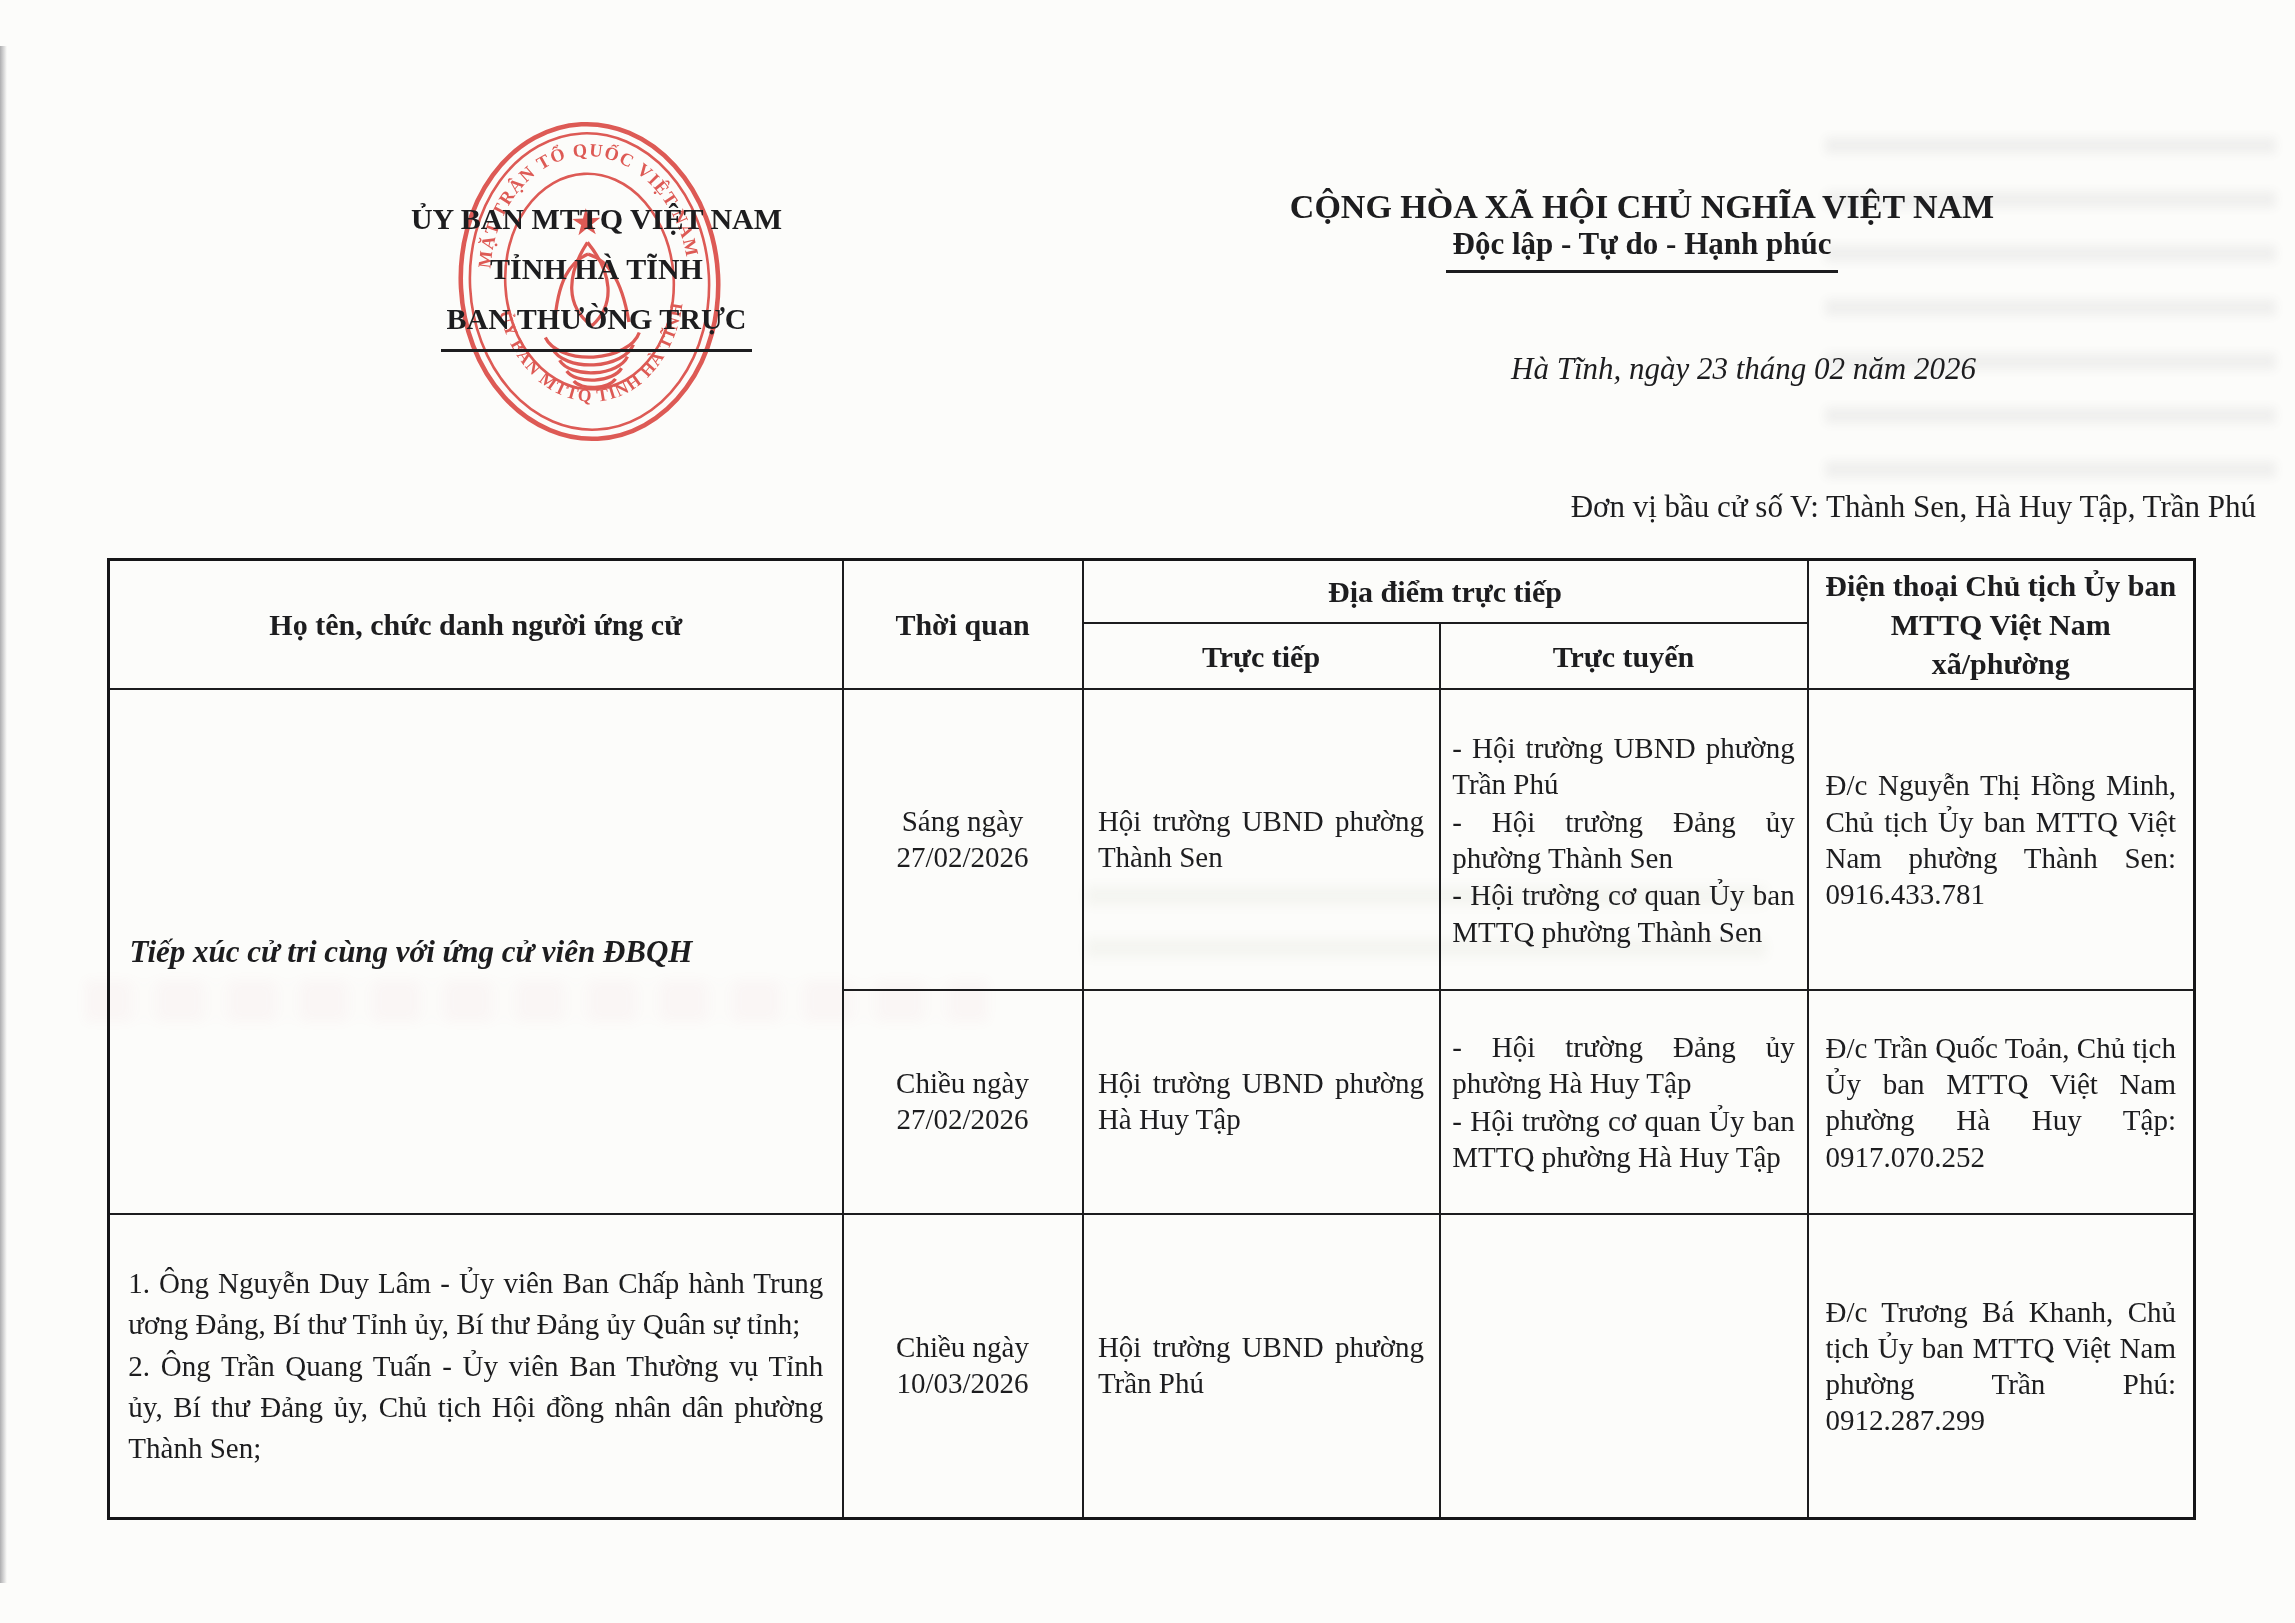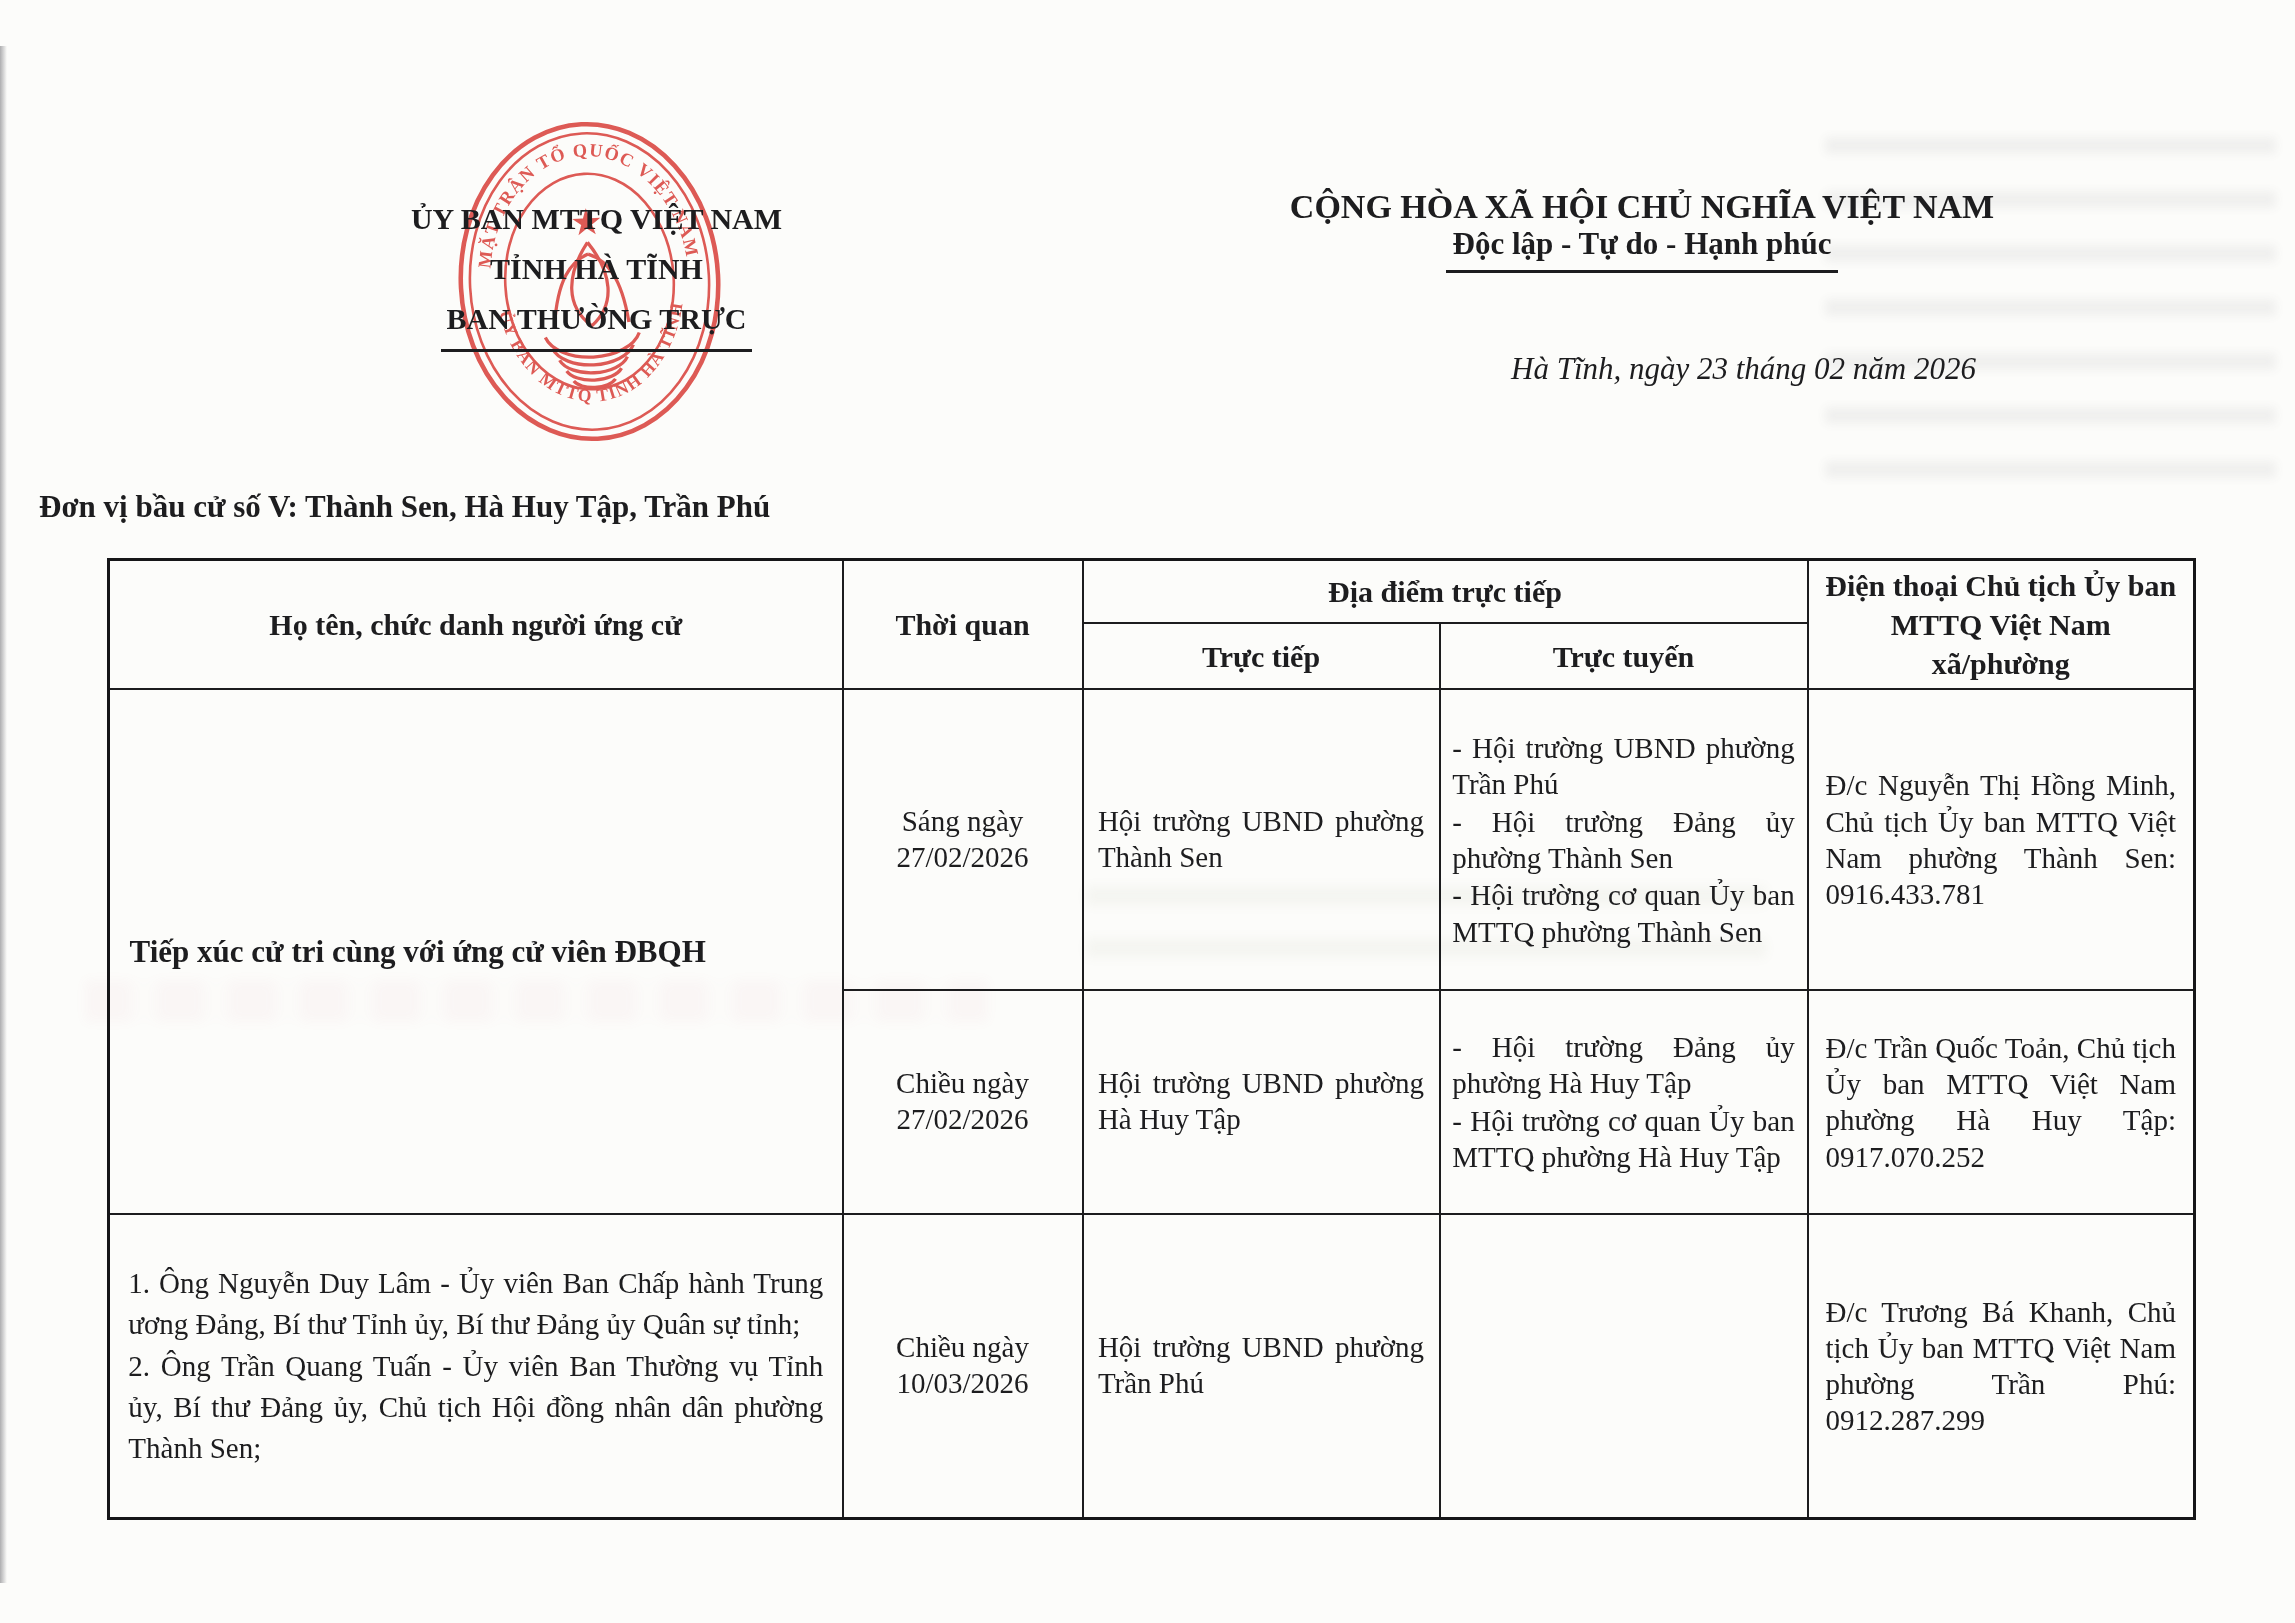--- a/index.html
+++ b/index.html
@@ -26,32 +26,32 @@
     text-align:center;font-weight:bold;font-size:30px;line-height:1.66;}
   .hdr-left .underlined{display:inline-block;border-bottom:3.3px solid #1d1d1f;padding:0 5.2px 5.2px 5.2px;}
   .hdr-right{position:absolute;left:1230px;top:188px;width:824px;z-index:2;text-align:center;}
   .hdr-right .nation{font-weight:bold;font-size:34px;line-height:1.1;}
   .hdr-right .motto{display:inline-block;margin-top:1px;font-weight:bold;font-size:31px;
     border-bottom:3.3px solid #1d1d1f;padding:0 6.5px 7.9px 6.5px;}
   .dateline{position:absolute;left:1341px;top:351px;width:805px;z-index:2;text-align:center;
     font-style:italic;font-size:31px;}
   .doc-title{position:absolute;left:39px;top:432px;width:2217px;text-align:center;
     font-weight:bold;font-size:36px;z-index:2;}
-  .doc-subtitle{position:absolute;left:39px;top:489px;width:2217px;text-align:left;
-    font-weight:bold;font-size:31px;z-index:2;}
+  .doc-subtitle{position:absolute;left:39px;top:489px;width:2217px;text-align:right;
+    font-weight:normal;font-size:31px;z-index:2;}
   
   table.doc-table{position:absolute;left:107px;top:558px;width:2086px;z-index:2;
     border-collapse:collapse;table-layout:fixed;border:3.3px solid #161618;}
   .doc-table td{border:2px solid #1c1c1e;vertical-align:middle;font-size:29px;line-height:1.24;
     padding:5.2px 14.4px;overflow:hidden;}
   tr.h-a{height:60px}  tr.h-b{height:63px}
   tr.r1{height:301px}  tr.r2{height:224px}  tr.r3{height:304px}
   td.th{font-weight:bold;text-align:center;font-size:30px;line-height:1.3;}
   td.th-group{border-bottom-width:2.6px;}
-  td.cell-note{font-weight:bold;font-size:31px;text-align:left;padding-left:19.6px;}
+  td.cell-note{font-weight:bold;font-style:italic;font-size:31px;text-align:left;padding-left:19.6px;}
   td.cell-time{text-align:center;padding:5.2px 9.2px;}
   td.cell-place{text-align:justify;padding:9.2px 14.4px;}
   td.cell-online{text-align:justify;padding:5.2px 11.8px;line-height:1.25;}
   td.cell-online div{margin:1.3px 0;}
   td.cell-phone{text-align:justify;padding:9.2px 17px;line-height:1.25;}
   td.cell-cands{text-align:justify;padding:15.7px 18.3px;line-height:1.42;}
   td.cell-cands div{margin:0;}
 </style>
 </head>
 <body>

